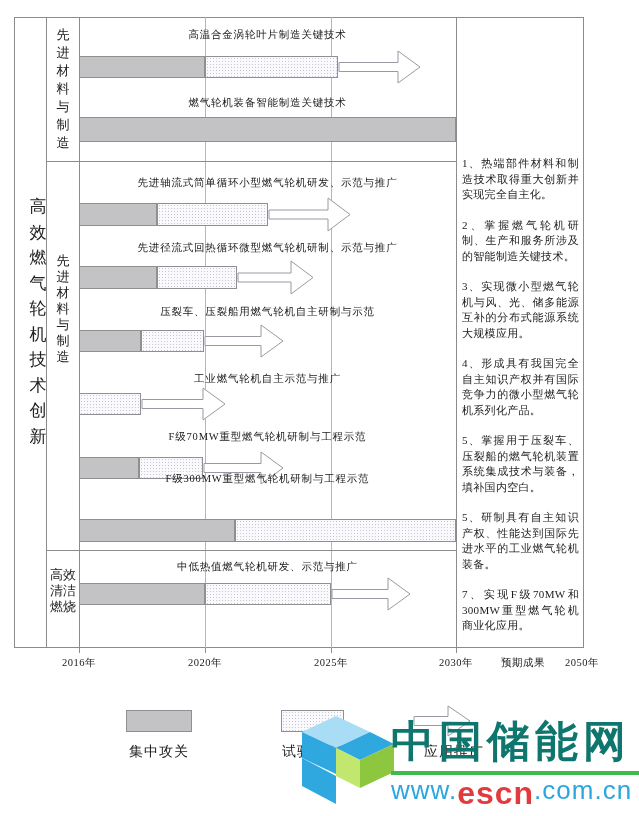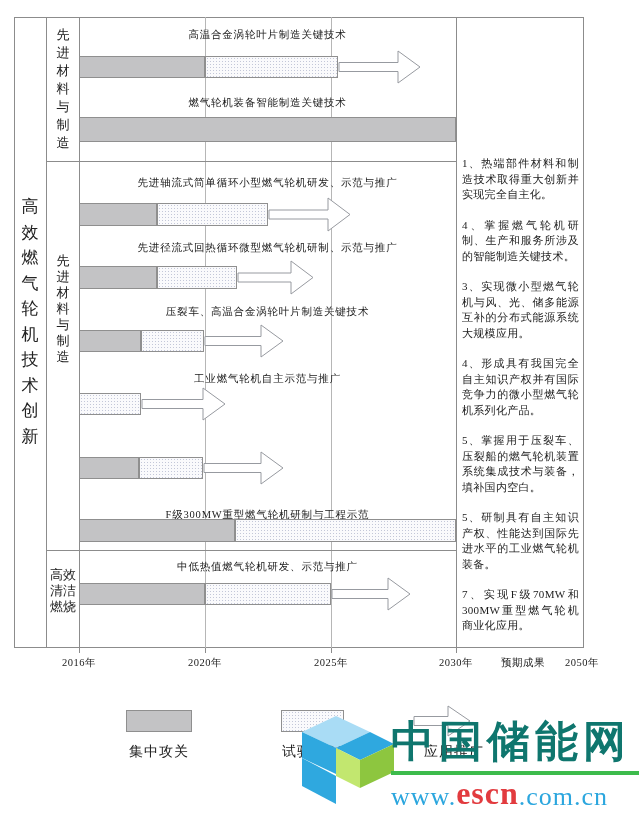--- a/index.html
+++ b/index.html
@@ -37,38 +37,38 @@
   .legend-label{position:absolute;top:743px;transform:translateX(-50%);
     font-size:14px;white-space:nowrap;letter-spacing:1px;}
   
   .logo{position:absolute;left:288px;top:702px;width:351px;height:114px;}
   .logo-cubes{position:absolute;left:0;top:8px;}
   .logo-brand{position:absolute;left:103px;top:16px;font-size:43px;font-weight:bold;
     line-height:1.1;color:#0f766e;letter-spacing:5px;white-space:nowrap;
     font-family:"Liberation Serif","DejaVu Serif",serif;}
   .logo-underline{position:absolute;left:103px;top:69px;width:248px;height:4px;background:#3DBB4C;}
   .logo-url{position:absolute;left:103px;top:73px;white-space:nowrap;
-    font-family:Liberation Serif, serif;display:flex;align-items:flex-end;}
+    font-family:Liberation Sans, sans-serif;display:flex;align-items:flex-start;}
   .url-www,.url-suffix{font-size:26px;color:#2BA6DE;letter-spacing:1px;}
   .url-escn{font-size:32px;color:#E23B3F;font-weight:bold;letter-spacing:1px;}
 </style>
 </head>
 <body>
 
 <div id="fig">
 
   <div class="figure-frame"></div>
 
-  <div class="vcol fig-title" style="left:14px;top:194px;width:32px;">
+  <div class="vcol fig-title" style="left:14px;top:194px;width:32px;padding-left:8px;">
     <div class="vchars">高效燃气轮机技术创新</div>
   </div>
 
   <div class="outcomes">
       <p>1、热端部件材料和制造技术取得重大创新并实现完全自主化。</p>
-      <p>4、掌握燃气轮机研制、生产和服务所涉及的智能制造关键技术。</p>
+      <p>2、掌握燃气轮机研制、生产和服务所涉及的智能制造关键技术。</p>
       <p>3、实现微小型燃气轮机与风、光、储多能源互补的分布式能源系统大规模应用。</p>
       <p>4、形成具有我国完全自主知识产权并有国际竞争力的微小型燃气轮机系列化产品。</p>
       <p>5、掌握用于压裂车、压裂船的燃气轮机装置系统集成技术与装备，填补国内空白。</p>
       <p>5、研制具有自主知识产权、性能达到国际先进水平的工业燃气轮机装备。</p>
       <p>7、实现F级70MW和300MW重型燃气轮机商业化应用。</p>
     </div>
 
 <div class="vline" style="left: 46px; top: 17px; height: 631px;"></div>
     <div class="vline" style="left: 79px; top: 17px; height: 631px;"></div>
     <div class="gridline" style="left: 205px; top: 17px; height: 631px;"></div>
@@ -94,37 +94,38 @@
     <div class="seg seg-dotted" style="left: 157px; top: 203px; width: 111px; height: 23px;"></div>
     <svg class="arrow-svg" width="84" height="35" style="left: 268px; top: 197px;">
       <polygon points="1,13 60,13 60,1 82,17.5 60,34 60,22 1,22" fill="#ffffff" stroke="#979aa0" stroke-width="1"></polygon>
     </svg>
     <div class="row-label" style="top: 241px;">先进径流式回热循环微型燃气轮机研制、示范与推广</div>
     <div class="seg seg-solid" style="left: 79px; top: 266px; width: 78px; height: 23px;"></div>
     <div class="seg seg-dotted" style="left: 157px; top: 266px; width: 80px; height: 23px;"></div>
     <svg class="arrow-svg" width="78" height="35" style="left: 237px; top: 260px;">
       <polygon points="1,13 54,13 54,1 76,17.5 54,34 54,22 1,22" fill="#ffffff" stroke="#979aa0" stroke-width="1"></polygon>
     </svg>
-    <div class="row-label" style="top: 305px;">压裂车、高温合金涡轮叶片制造关键技术</div>
+    <div class="row-label" style="top: 305px;">压裂车、压裂船用燃气轮机自主研制与示范</div>
     <div class="seg seg-solid" style="left: 79px; top: 330px; width: 62px; height: 22px;"></div>
     <div class="seg seg-dotted" style="left: 141px; top: 330px; width: 63px; height: 22px;"></div>
     <svg class="arrow-svg" width="81" height="34" style="left: 204px; top: 324px;">
       <polygon points="1,12.5 57,12.5 57,1 79,17 57,33 57,21.5 1,21.5" fill="#ffffff" stroke="#979aa0" stroke-width="1"></polygon>
     </svg>
     <div class="row-label" style="top: 372px;">工业燃气轮机自主示范与推广</div>
     <div class="seg seg-dotted" style="left: 79px; top: 393px; width: 62px; height: 22px;"></div>
     <svg class="arrow-svg" width="86" height="34" style="left: 141px; top: 387px;">
       <polygon points="1,12.5 62,12.5 62,1 84,17 62,33 62,21.5 1,21.5" fill="#ffffff" stroke="#979aa0" stroke-width="1"></polygon>
     </svg>
+    <div class="row-label" style="top: 430px;">F级70MW重型燃气轮机研制与工程示范</div>
     <div class="seg seg-solid" style="left: 79px; top: 457px; width: 60px; height: 22px;"></div>
     <div class="seg seg-dotted" style="left: 139px; top: 457px; width: 64px; height: 22px;"></div>
     <svg class="arrow-svg" width="82" height="34" style="left: 203px; top: 451px;">
       <polygon points="1,12.5 58,12.5 58,1 80,17 58,33 58,21.5 1,21.5" fill="#ffffff" stroke="#979aa0" stroke-width="1"></polygon>
     </svg>
-    <div class="row-label" style="top: 508px;">F级300MW重型燃气轮机研制与工程示范</div>
+    <div class="row-label" style="top: 472px;">F级300MW重型燃气轮机研制与工程示范</div>
     <div class="seg seg-solid" style="left: 79px; top: 519px; width: 156px; height: 23px;"></div>
     <div class="seg seg-dotted" style="left: 235px; top: 519px; width: 221px; height: 23px;"></div>
     <div class="hline" style="left: 46px; top: 550px; width: 410px;"></div>
     <div class="vcol cat-label" style="left: 46px; top: 567px; width: 34px; line-height: 16px;">
       <div class="vchars2">高效清洁燃烧</div>
     </div>
     <div class="row-label" style="top: 560px;">中低热值燃气轮机研发、示范与推广</div>
     <div class="seg seg-solid" style="left: 79px; top: 583px; width: 126px; height: 22px;"></div>
     <div class="seg seg-dotted" style="left: 205px; top: 583px; width: 126px; height: 22px;"></div>
     <svg class="arrow-svg" width="81" height="34" style="left: 331px; top: 577px;">

